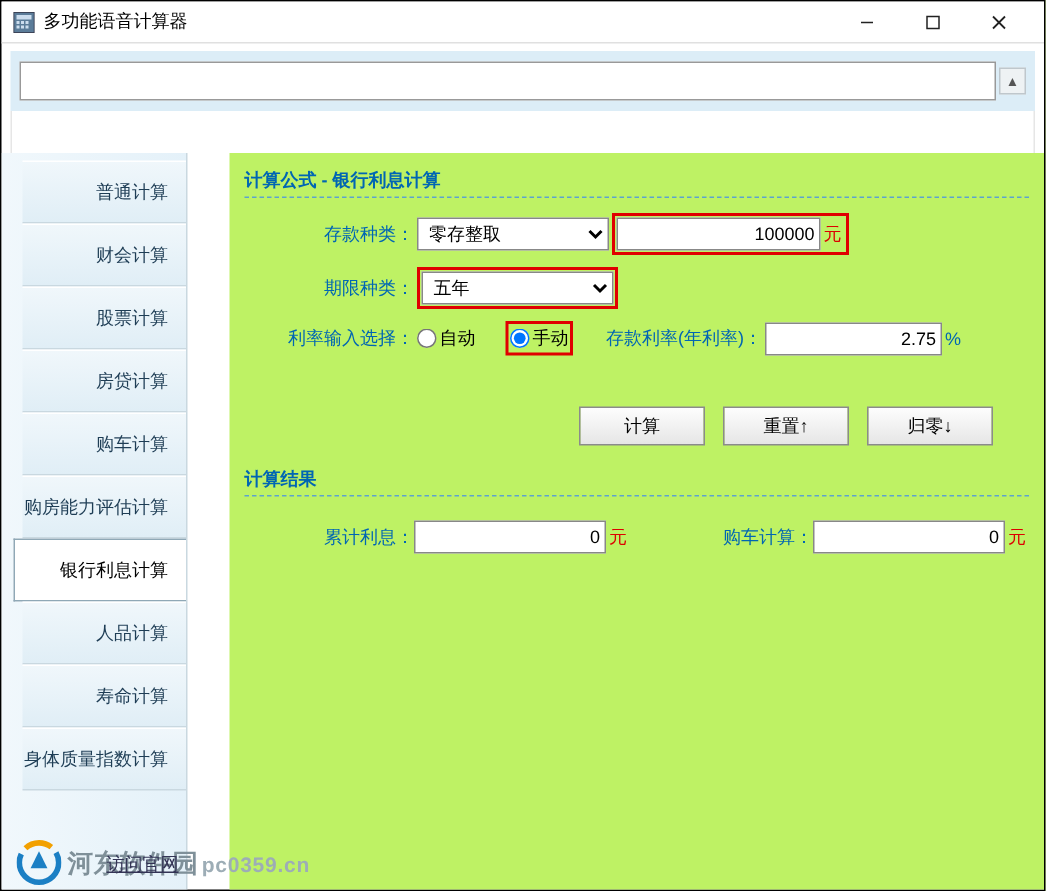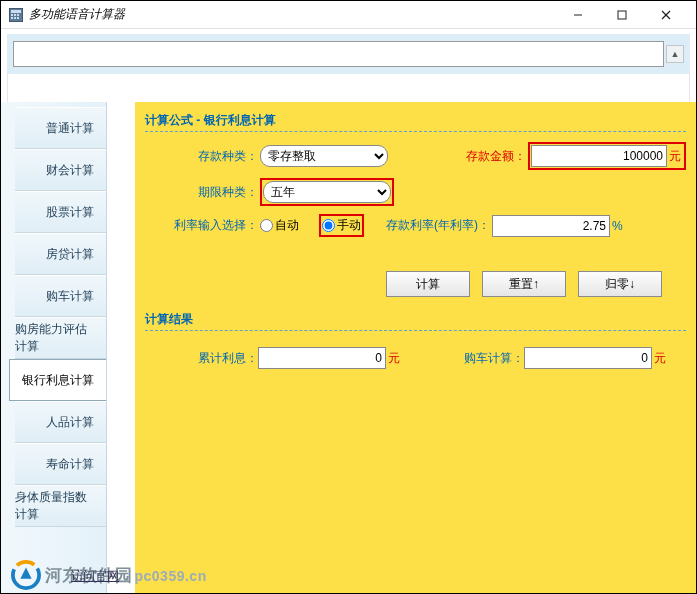--- a/index.html
+++ b/index.html
@@ -1,45 +1,45 @@
 <!DOCTYPE html>
 <html><head>
 <meta charset="utf-8">
 <style>
 * { box-sizing: border-box; margin: 0; padding: 0; font-family: "Microsoft YaHei", SimSun, sans-serif; }
 body { background: #fff; width: 697px; height: 594px; overflow: hidden; position: relative; border: 1px solid #000; }
 
-.titlebar { height: 28px; background: #fff; border-bottom: 1px solid #e0e0e0; display: flex; align-items: center; padding: 0 8px; font-style: italic; }
+.titlebar { height: 28px; background: #fff; border-bottom: 1px solid #e0e0e0; display: flex; align-items: center; padding: 0 8px; }
 .titlebar .app-icon { width: 14px; height: 14px; margin-right: 6px; }
 .titlebar .app-icon svg { display: block; }
 .titlebar .title { font-size: 12px; color: #000; flex: 1; }
 .titlebar .wbtn { width: 44px; height: 28px; display: flex; align-items: center; justify-content: center; }
 .titlebar .wbtn svg { width: 10px; height: 10px; }
 
 .topband { height: 40px; background: #dcedf7; margin: 5px 6px 0 6px; display: flex; align-items: center; padding: 6px; }
 .topinput { flex: 1; height: 26px; background: #fff; border: 1px solid #999; }
 .scroll-up { width: 18px; height: 18px; background: #eef2f4; border: 1px solid #bfc7cc; display: flex; align-items: center; justify-content: center; margin-left: 2px; font-size: 9px; color: #555; }
 
 .blankband { height: 28px; background: #fff; margin: 0 6px; border-left: 1px solid #e6e6e6; border-right: 1px solid #e6e6e6; }
 
 .layout { display: flex; height: calc(594px - 28px - 45px - 28px - 1px); gap: 28px; }
 .sidebar { width: 134px; background: linear-gradient(to right,#f1f8fc,#e4f1f9); padding-top: 5px; border-right: 1px solid #c9d8e0; }
 .tab { height: 42px; display: flex; align-items: center; justify-content: flex-end; padding-right: 12px; font-size: 12px; color: #1e3d55; border-bottom: 1px solid #c9d8e0; border-top: 1px solid #fff; margin-left: 14px; background: linear-gradient(to bottom,#f0f7fb,#e0eef6); cursor: default; }
 .tab.active { background: #fff; border: 1px solid #8fa8b6; border-right: none; color: #000; margin-left: 8px; }
 
-.content { flex: 1; background: #fde047; position: relative; padding: 8px 10px; }
+.content { flex: 1; background: #bef264; position: relative; padding: 8px 10px; }
 .fieldset-title { color: #0066b3; font-size: 12px; font-weight: bold; padding: 2px 0; }
 .dash { border-bottom: 1px dashed #5da3cd; margin-bottom: 10px; }
 
 .row { display: flex; align-items: center; margin-bottom: 8px; font-size: 12px; }
 .lbl { text-align: right; color: #0066b3; }
 .lbl-red { color: #d00; text-align: right; }
 
 select, input[type=text] { height: 22px; font-size: 12px; border: 1px solid #888; background: #fff; padding: 0 3px; }
-select { width: 128px; border-radius: 10px; }
+select { width: 128px; }
 .radio-wrap { display: flex; align-items: center; gap: 2px; }
 .redbox { border: 2px solid #e00000; padding: 1px; }
 
 .btnrow { display: flex; gap: 12px; justify-content: flex-end; padding: 14px 24px 12px 0; }
 .btn { width: 84px; height: 26px; font-size: 12px; border: 1px solid #8b8b8b; background: linear-gradient(to bottom,#fdfdfd,#e6e6e6); display: flex; align-items: center; justify-content: center; cursor: default; margin-top: 12px; }
 
 .result-row { display: flex; align-items: center; margin-top: 16px; font-size: 12px; }
 .result-field { width: 128px; height: 22px; border: 1px solid #888; text-align: right; padding: 0 4px; }
 .unit { color: #d00; margin-left: 2px; width: 14px; }
 .footer-logo { width: 30px; height: 30px; position: absolute; left: -28px; top: -6px; }
@@ -125,21 +125,20 @@
 
   <div class="content">
     <div class="fieldset-title">计算公式 - 银行利息计算</div>
     <div class="dash"></div>
 
     <div class="row">
       <span class="lbl" style="width:113px;">存款种类：</span>
       <select style="margin-left:2px;">
         <option>零存整取</option>
       </select>
-      <span class="lbl-red" style="width:138px;">存款金额：</span>
       <span class="redbox" style="display:inline-flex;align-items:center;margin-left:2px;">
         <input type="text" style="width: 136px; text-align: right;" value="100000">
         <span class="unit">元</span>
       </span>
     </div>
 
     <div class="row">
       <span class="lbl" style="width:113px;">期限种类：</span>
       <span class="redbox" style="margin-left:2px;">
         <select>

